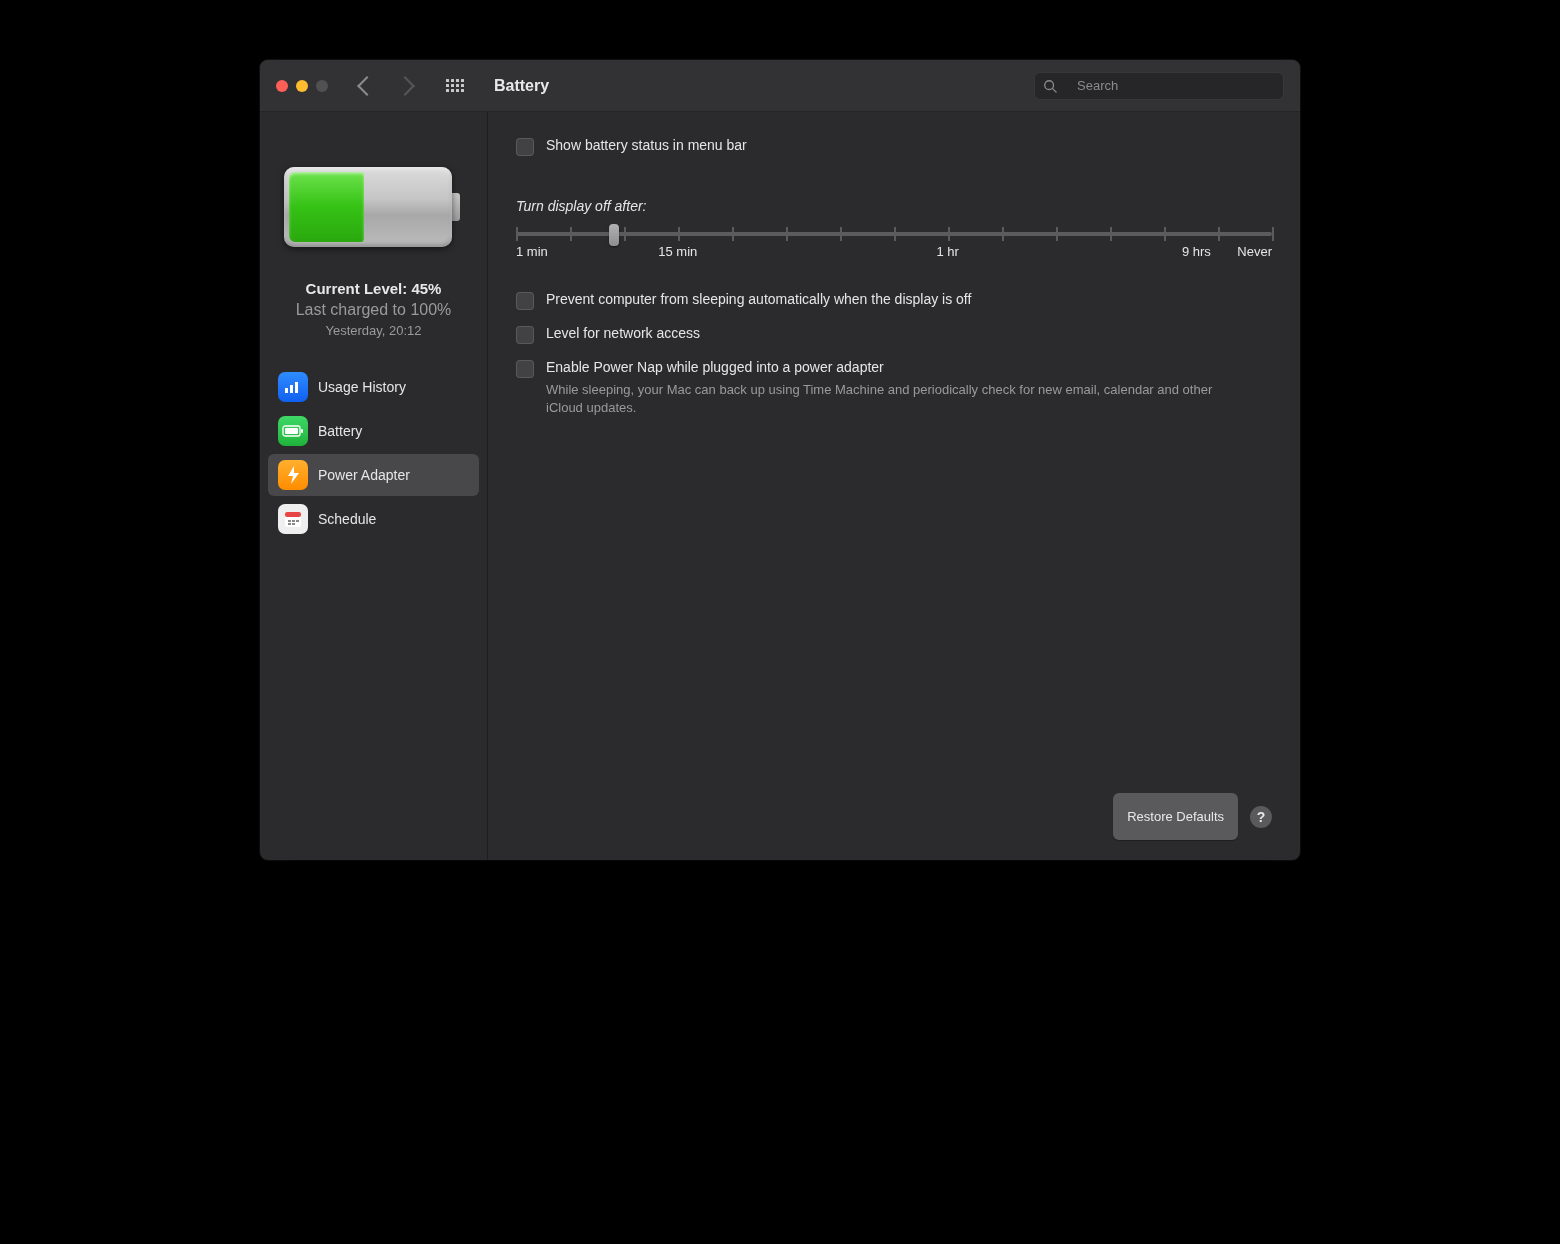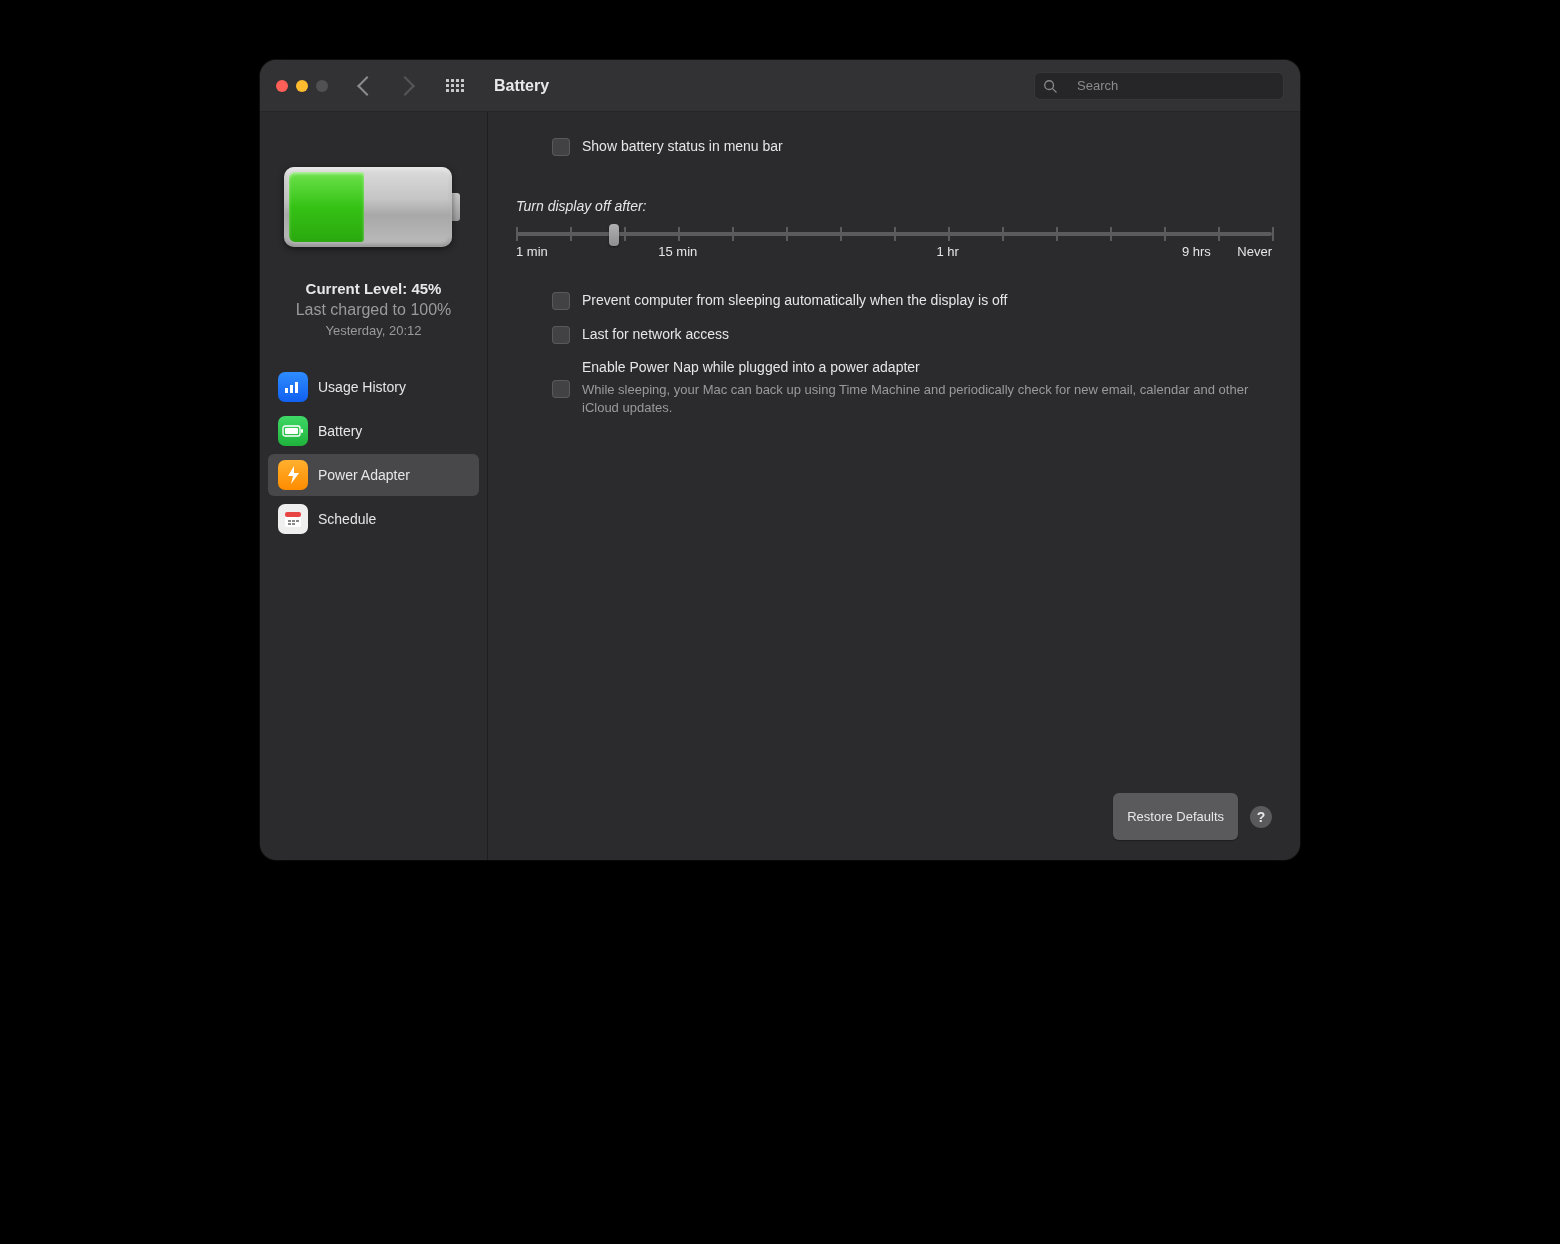--- a/index.html
+++ b/index.html
@@ -10,21 +10,21 @@
     height: 1244px;
     display: flex;
     align-items: flex-start;
     justify-content: center;
     padding-top: 60px;
   }
   .window {
     width: 1040px;
     height: 800px;
     background: #2b2b2d;
-    border-radius: 16px;
+    border-radius: 8px;
     box-shadow: 0 20px 60px rgba(0,0,0,0.8), 0 0 0 1px rgba(255,255,255,0.08);
     display: flex;
     flex-direction: column;
     overflow: hidden;
   }
   .toolbar {
     height: 52px;
     display: flex;
     align-items: center;
     padding: 0 16px;
@@ -144,21 +144,21 @@
   .ic-power { background: linear-gradient(to bottom, #ffb02e, #ff8c00); }
   .ic-schedule { background: #efefef; }
 
   .content {
     flex: 1;
     padding: 24px 28px 20px 28px;
     display: flex;
     flex-direction: column;
     color: #e6e6e8;
   }
-  .check-row { display: flex; align-items: center; gap: 12px; margin-bottom: 14px; margin-left: 36px; }
+  .check-row { display: flex; align-items: flex-start; gap: 12px; margin-bottom: 14px; }
   .checkbox {
     width: 18px; height: 18px;
     border-radius: 4px;
     background: #424244;
     border: 1px solid rgba(255,255,255,0.12);
     flex-shrink: 0;
     margin-top: 2px;
   }
   .check-label { font-size: 14px; line-height: 1.35; }
   .desc { color: #9a9a9c; font-size: 13px; margin-top: 4px; line-height: 1.4; max-width: 700px; }
@@ -354,21 +354,21 @@
           </div>
         </div>
       </div>
 
       <div class="check-row">
         <div class="checkbox"></div>
         <div class="check-label">Prevent computer from sleeping automatically when the display is off</div>
       </div>
       <div class="check-row">
         <div class="checkbox"></div>
-        <div class="check-label">Last for network access</div>
+        <div class="check-label">Level for network access</div>
       </div>
       <div class="check-row">
         <div class="checkbox"></div>
         <div>
           <div class="check-label">Enable Power Nap while plugged into a power adapter</div>
           <div class="desc">While sleeping, your Mac can back up using Time Machine and periodically check for new email, calendar and other iCloud updates.</div>
         </div>
       </div>
 
       <div class="footer">

